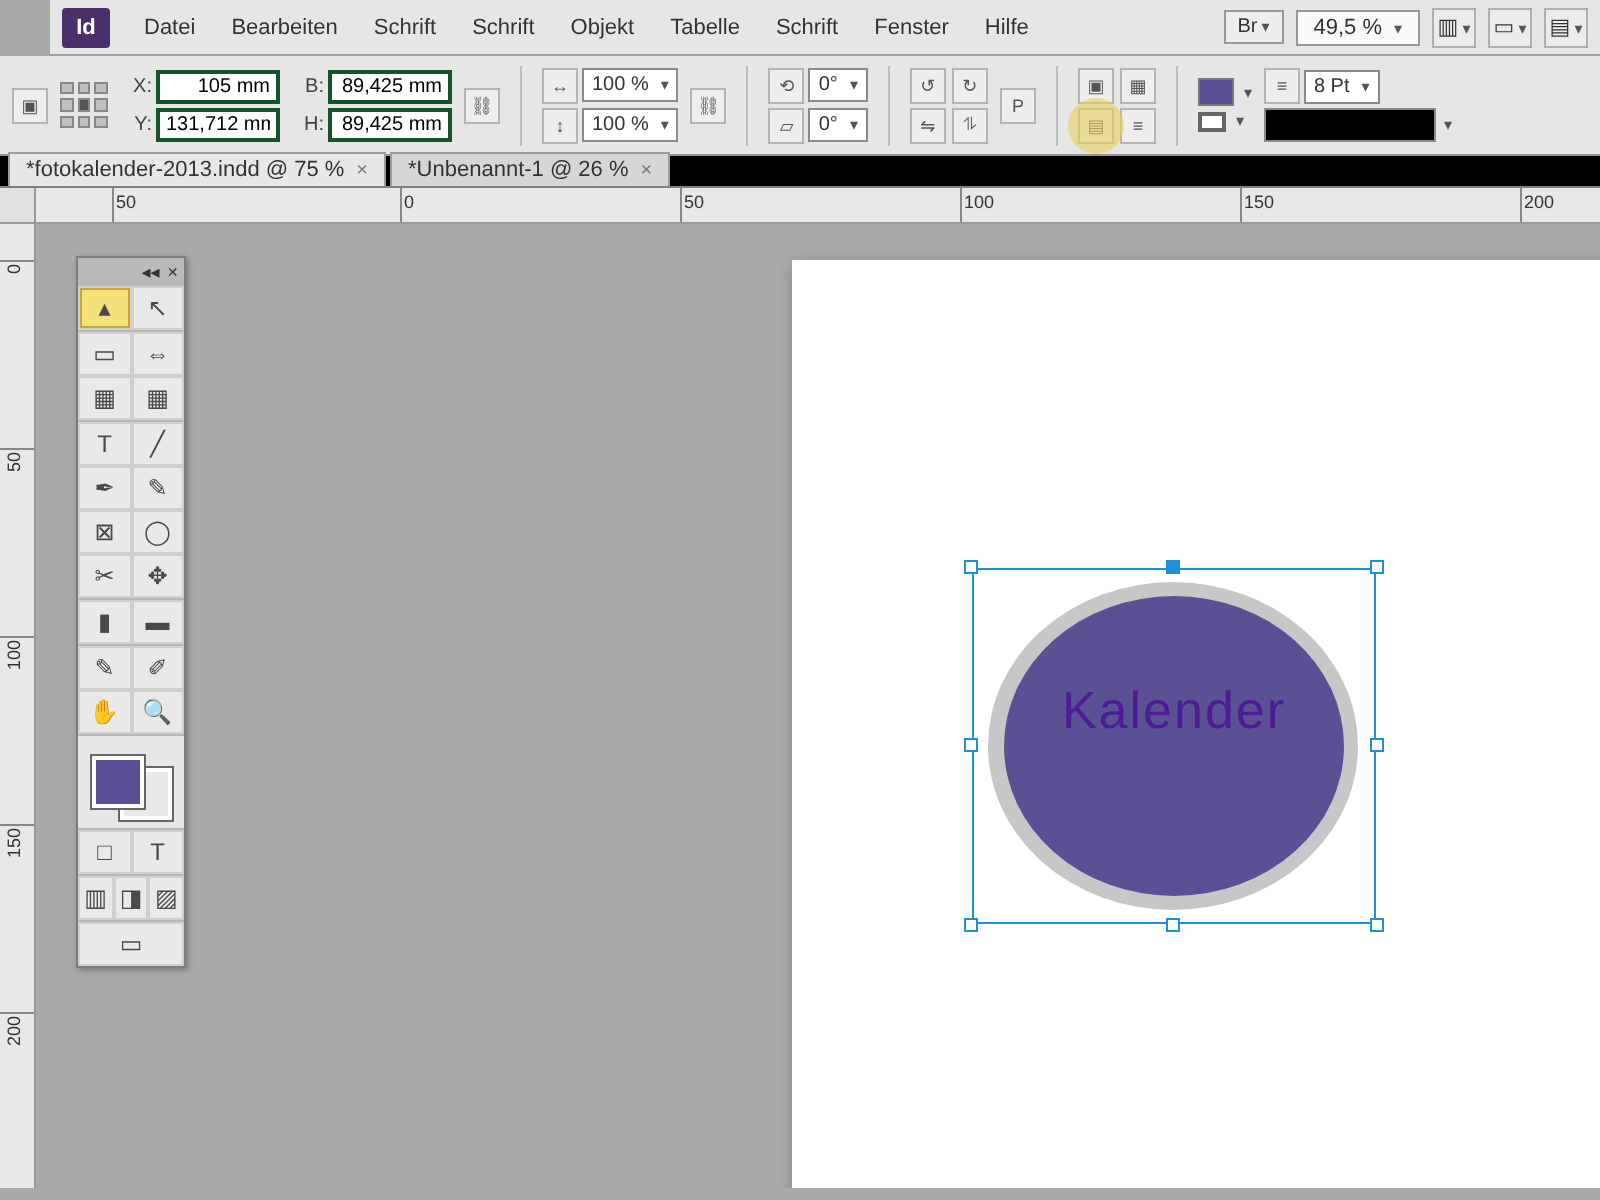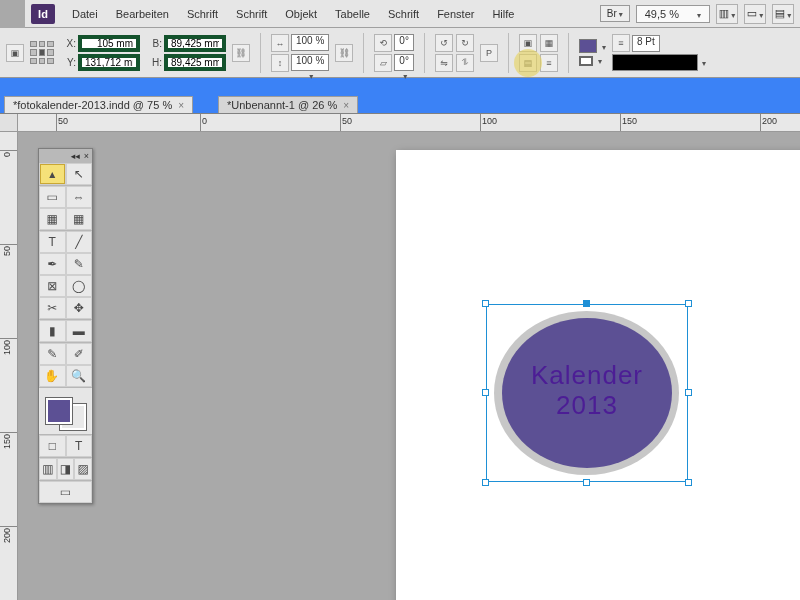--- a/index.html
+++ b/index.html
@@ -4,41 +4,41 @@
 <style>
   * { box-sizing: border-box; margin: 0; padding: 0; font-family: "Segoe UI", Tahoma, sans-serif; }
   body { width: 800px; height: 600px; background: #a9a9a9; overflow: hidden; font-size: 11px; color: #333; }
 
   
   .menubar { height: 28px; background: #e6e6e6; display: flex; align-items: center; padding: 0 6px; border-bottom: 1px solid #a0a0a0; margin-left: 25px; }
   .app-badge { width: 24px; height: 20px; background: #4a2f6a; color: #fff; display: flex; align-items: center; justify-content: center; font-weight: bold; font-size: 11px; border-radius: 2px; margin-right: 8px; }
   .menu-item { padding: 4px 9px; cursor: default; }
   .menu-right { margin-left: auto; display: flex; align-items: center; gap: 6px; }
   .br-btn { border:1px solid #999; padding:2px 6px; font-size:10px; background:#eee; }
-  .zoom-dd { background:#fafafa; border:1px solid #999; padding:2px 8px; font-size:11px; display:flex; align-items:flex-start; gap:16px;}
+  .zoom-dd { background:#fafafa; border:1px solid #999; padding:2px 8px; font-size:11px; display:flex; align-items:flex-start; gap:4px;}
   .topicon { width:22px; height:20px; background:#ececec; border:1px solid #b0b0b0; display:flex; align-items:center; justify-content:center; font-size:11px;}
 
   
   .controlbar { height: 50px; background: #e6e6e6; border-bottom: 1px solid #969696; display:flex; align-items:center; padding: 0 6px; gap: 6px; font-size:10px; }
   .refgrid { width:24px; height:24px; display:grid; grid-template-columns:repeat(3,1fr); grid-template-rows:repeat(3,1fr); gap:2px; }
   .refgrid span { background:#c0c0c0; border:1px solid #888; }
   .refgrid span.c { background:#555; }
   .fieldcol { display:flex; flex-direction:column; gap:2px; }
   .fld { display:flex; align-items:center; gap:2px; }
   .fld label { width:16px; text-align:right; color:#444;}
-  .fld input { width:62px; height:17px; background:#fff; border:4px solid #14532d; font-size:10px; padding:0 3px; text-align:right;}
-  .pctdd { display:flex; align-items:center; background:#fff; border:1px solid #8a8a8a; height:17px; padding:0 4px; font-size:10px; gap:4px;flex-direction:column;}
+  .fld input { width:62px; height:17px; background:#fff; border:2px solid #14532d; font-size:10px; padding:0 3px; text-align:right;}
+  .pctdd { display:flex; align-items:center; background:#fff; border:1px solid #8a8a8a; height:17px; padding:0 4px; font-size:10px; gap:4px;}
   .smicon { width:18px; height:18px; background:#eee; border:1px solid #b5b5b5; display:flex; align-items:center; justify-content:center; font-size:9px; color:#555;}
   .sep { width:1px; height:40px; background:#bcbcbc; margin:0 4px;}
   .fillbox { width:18px; height:14px; border:1px solid #777; }
   .hl { position:relative; }
   .hl::after { content:""; position:absolute; inset:-6px; border-radius:50%; background:rgba(230,210,90,.6); }
 
   
-  .doctabs { height:36px; background:#3b82f6; display:flex; align-items:flex-end; border-bottom:1px solid #808080; padding-left:4px;gap:23px; }
+  .doctabs { height:16px; background:#000000; display:flex; align-items:flex-end; border-bottom:1px solid #808080; padding-left:4px; }
   .doctab { background:#e7e7e7; border:1px solid #9c9c9c; border-bottom:none; padding:2px 8px; font-size:11px; display:flex; align-items:center; gap:6px; margin-right:2px;}
   .doctab .close { color:#777; font-size:10px; }
   .doctab.inactive { background:#d6d6d6; }
 
   
   .hruler-wrap { display:flex; }
   .corner { width:18px; height:18px; background:#e1e1e1; border-right:1px solid #999; border-bottom:1px solid #999;}
   .hruler { flex:1; height:18px; background:#e8e8e8; border-bottom:1px solid #999; position:relative; overflow:hidden; font-size:9px;}
   .hr-tick { position:absolute; top:0; width:1px; height:100%; background:#888;}
   .hr-lbl { position:absolute; top:2px; font-size:9px; color:#333;}
@@ -309,21 +309,20 @@
           <div class="tool sep-row"></div>
           <div class="tool" style="grid-column: 1 / 3;">▭</div>
         </div>
     </div>
 
     <div class="page"></div>
     <div class="circ-out"></div>
     <div class="circ-in"></div>
     <div class="circ-txt">
       <div>Kalender</div>
-      <div>2013</div>
     </div>
 
     <div class="sel-bbox">
       <div class="sel-border"></div>
       <div class="handle" style="left:-4px;top:-4px;"></div>
       <div class="handle" style="left:calc(50% - 4px);top:-4px;background:#1e90d6;"></div>
       <div class="handle" style="right:-4px;top:-4px;"></div>
       <div class="handle" style="left:-4px;top:calc(50% - 4px);"></div>
       <div class="handle" style="right:-4px;top:calc(50% - 4px);"></div>
       <div class="handle" style="left:-4px;bottom:-4px;"></div>

